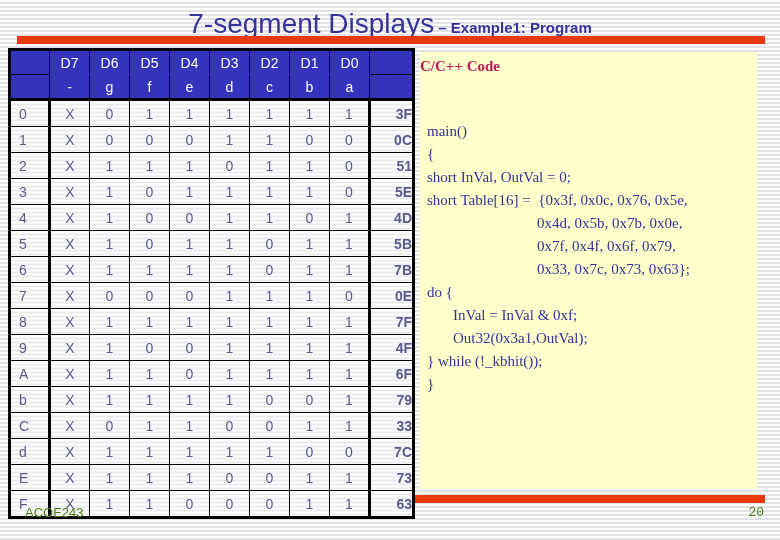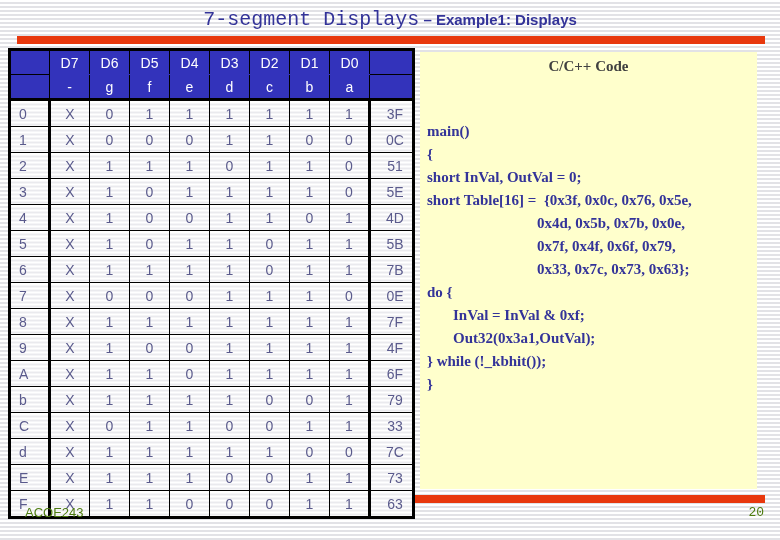--- a/index.html
+++ b/index.html
@@ -27,24 +27,23 @@
   .slide-title {
     position: absolute;
     left: 0;
     top: 8px;
     width: 780px;
     text-align: center;
     white-space: nowrap;
     color: #333399;
   }
   .slide-title .main {
-    font-size: 20px;
+    font-size: 28px;
     font-weight: normal;
     letter-spacing: 0px;
-    font-family: Liberation Mono, monospace;
   }
   .slide-title .sub {
     font-size: 15px;
     font-weight: bold;
   }
 
   
   .rule {
     position: absolute;
     left: 17px;
@@ -94,22 +93,23 @@
       #ffffff 2px,
       #eaeaee 2px,
       #eaeaee 4px
     );
   }
   table.tt td.idx {
     text-align: left;
     padding-left: 8px;
   }
   table.tt td.hex {
-    text-align: center;
+    text-align: right;
     padding-left: 7px;
+    font-weight: bold;
   }
   table.tt tr.hdr th {
     background: #3333bb;
     background-image: none;
     color: #ffffff;
     border: 1px solid #000000;
     font-size: 14px;
     height: 23px;
   }
   table.tt tr.hdr th.corner {
@@ -133,46 +133,46 @@
     width: 337px;
     height: 437px;
     background: #ffffcc;
     overflow: hidden;
   }
   .code-title {
     position: absolute;
     left: 0;
     top: 6px;
     width: 337px;
-    text-align: center;
+    text-align: left;
     font-family: "Liberation Serif", serif;
     font-weight: bold;
     font-size: 15px;
-    color: #404040;
+    color: #be185d;
   }
   .code-body {
     position: absolute;
     left: 7px;
     top: 68px;
     width: 330px;
     font-family: "Liberation Serif", serif;
-    font-weight: bold;
+    font-weight: normal;
     font-size: 15px;
     color: #333399;
     line-height: 23px;
   }
   .code-line { white-space: pre; }
   .code-line.ind1 { padding-left: 26px; }
   .code-line.ind2 { padding-left: 110px; }
 </style>
 </head>
 <body>
 
 <div class="slide-title">
-  <span class="main">7-segment Displays</span><span class="sub"> – </span><span class="sub">Example1: Displays</span>
+  <span class="main">7-segment Displays</span><span class="sub"> – </span><span class="sub">Example1: Program</span>
 </div>
 
 <div class="rule rule-top"></div>
 <div class="rule rule-bottom"></div>
 
 <div class="table-wrap">
   <table class="tt">
     <colgroup>
       <col class="c-idx">
       <col class="c-bit">

